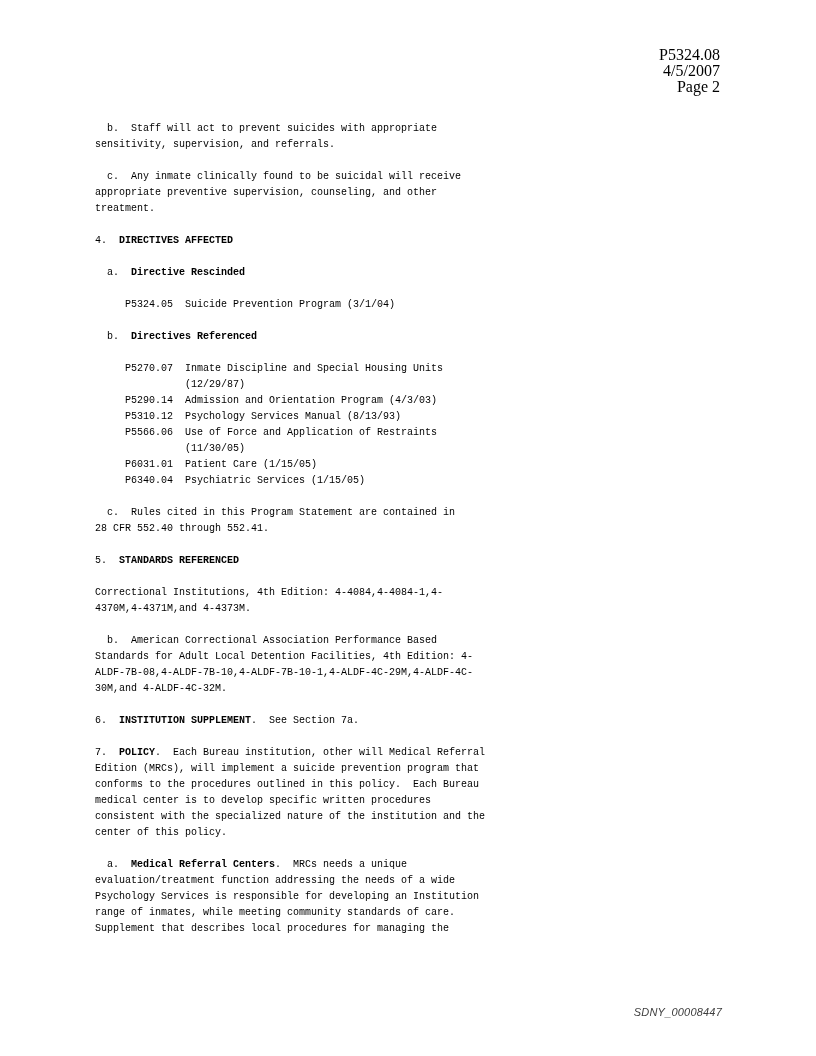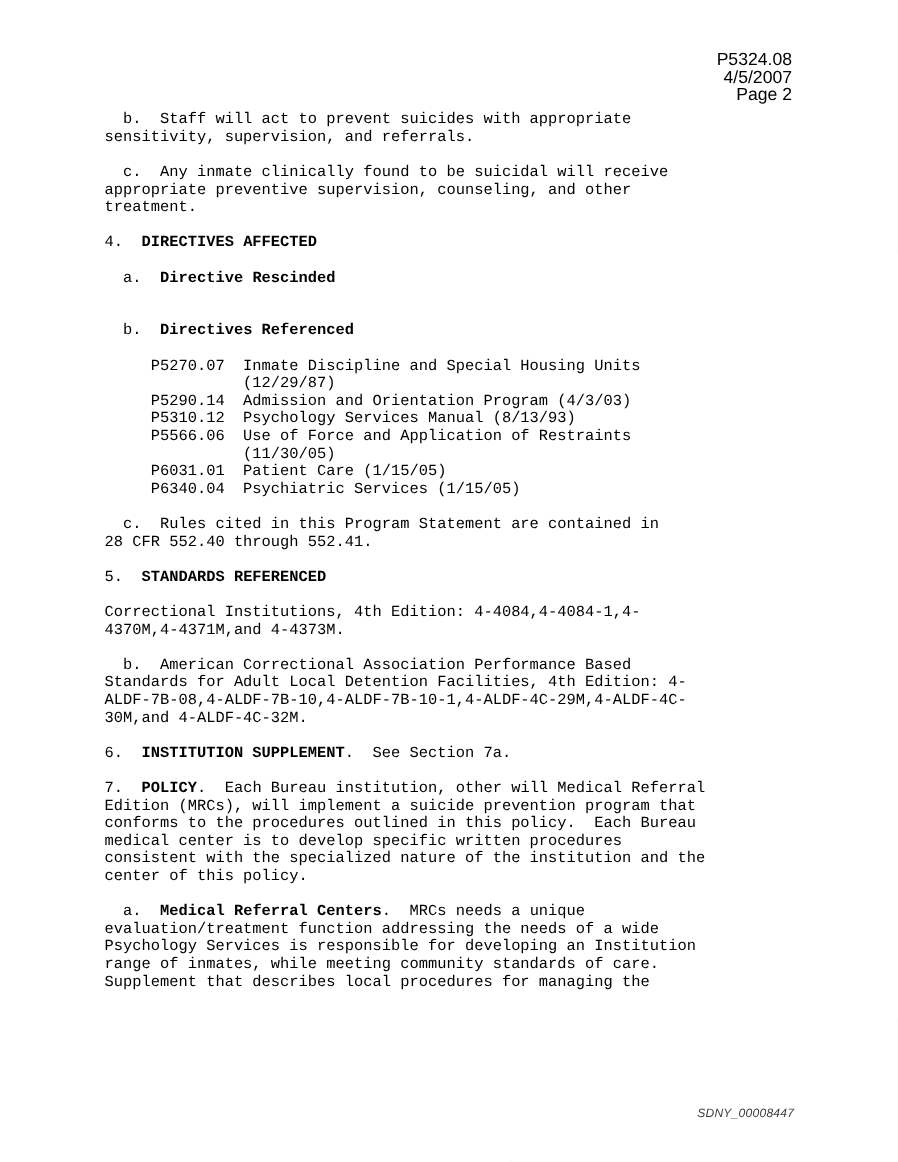--- a/index.html
+++ b/index.html
@@ -15,32 +15,32 @@
     overflow: hidden;
     color: #000000;
   }
   .header {
     position: absolute;
     top: 47px;
     right: 96px;
     text-align: right;
     font-size: 16px;
     line-height: 16px;
-    font-family: Liberation Sans, sans-serif;
+    font-family: Liberation Serif, serif;
   }
   .header .hl {
     height: 16px;
     white-space: pre;
   }
   .doc {
     position: absolute;
     left: 95px;
-    top: 101px;
+    top: 121px;
     width: 640px;
-    font-size: 14px;
+    font-size: 10px;
     line-height: 16px;
     font-family: "Liberation Mono", "DejaVu Sans Mono", monospace;
   }
   .ln {
     height: 16px;
     white-space: pre;
   }
   .b { font-weight: bold; }
   .footer {
     position: absolute;
@@ -70,20 +70,21 @@
       <div class="ln"><span>sensitivity, supervision, and referrals.</span></div>
       <div class="ln"></div>
       <div class="ln"><span>  c.  Any inmate clinically found to be suicidal will receive</span></div>
       <div class="ln"><span>appropriate preventive supervision, counseling, and other</span></div>
       <div class="ln"><span>treatment.</span></div>
       <div class="ln"></div>
       <div class="ln"><span>4.  </span><span class="b">DIRECTIVES AFFECTED</span></div>
       <div class="ln"></div>
       <div class="ln"><span>  a.  </span><span class="b">Directive Rescinded</span></div>
       <div class="ln"></div>
+      <div class="ln"><span>     P5324.05  Suicide Prevention Program (3/1/04)</span></div>
       <div class="ln"></div>
       <div class="ln"><span>  b.  </span><span class="b">Directives Referenced</span></div>
       <div class="ln"></div>
       <div class="ln"><span>     P5270.07  Inmate Discipline and Special Housing Units</span></div>
       <div class="ln"><span>               (12/29/87)</span></div>
       <div class="ln"><span>     P5290.14  Admission and Orientation Program (4/3/03)</span></div>
       <div class="ln"><span>     P5310.12  Psychology Services Manual (8/13/93)</span></div>
       <div class="ln"><span>     P5566.06  Use of Force and Application of Restraints</span></div>
       <div class="ln"><span>               (11/30/05)</span></div>
       <div class="ln"><span>     P6031.01  Patient Care (1/15/05)</span></div>

